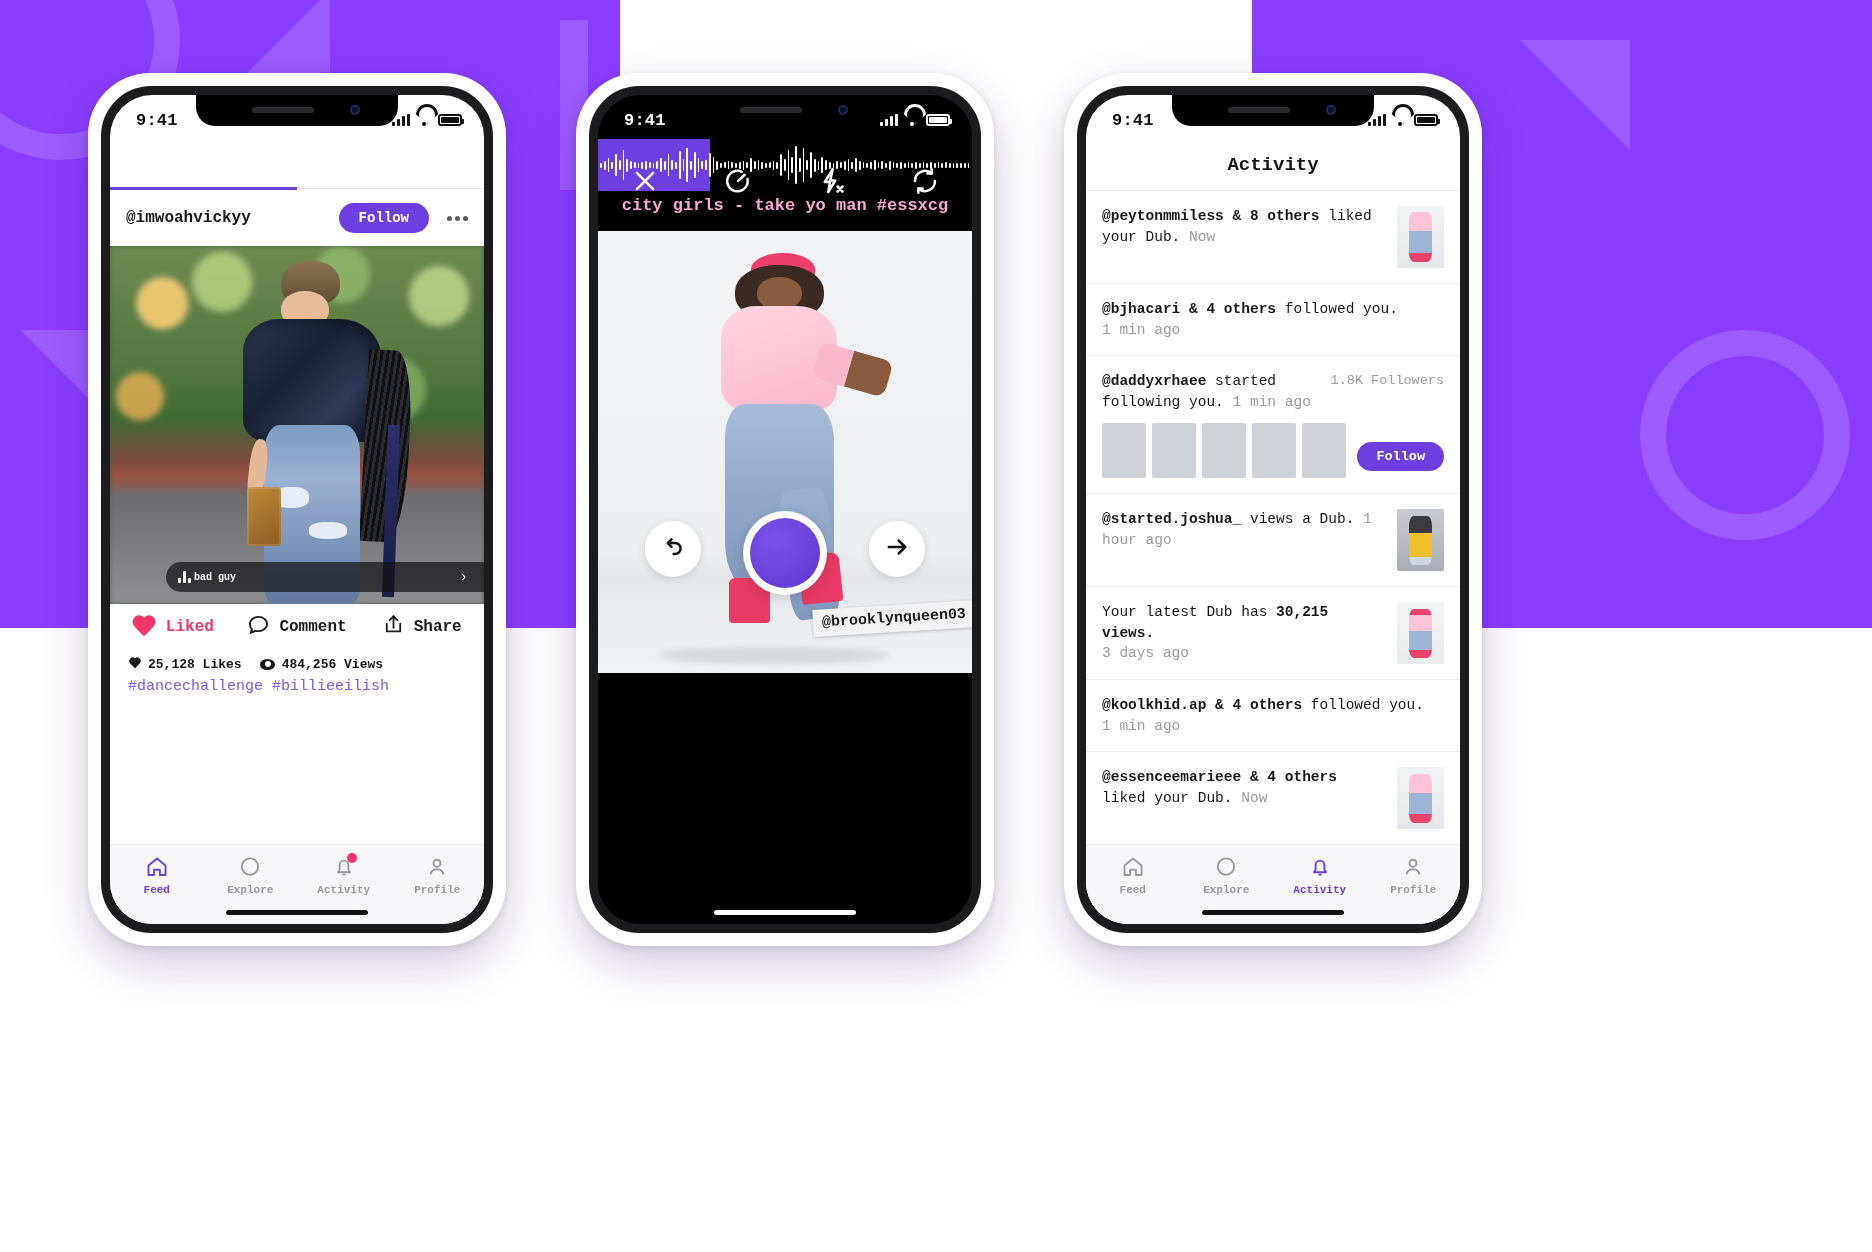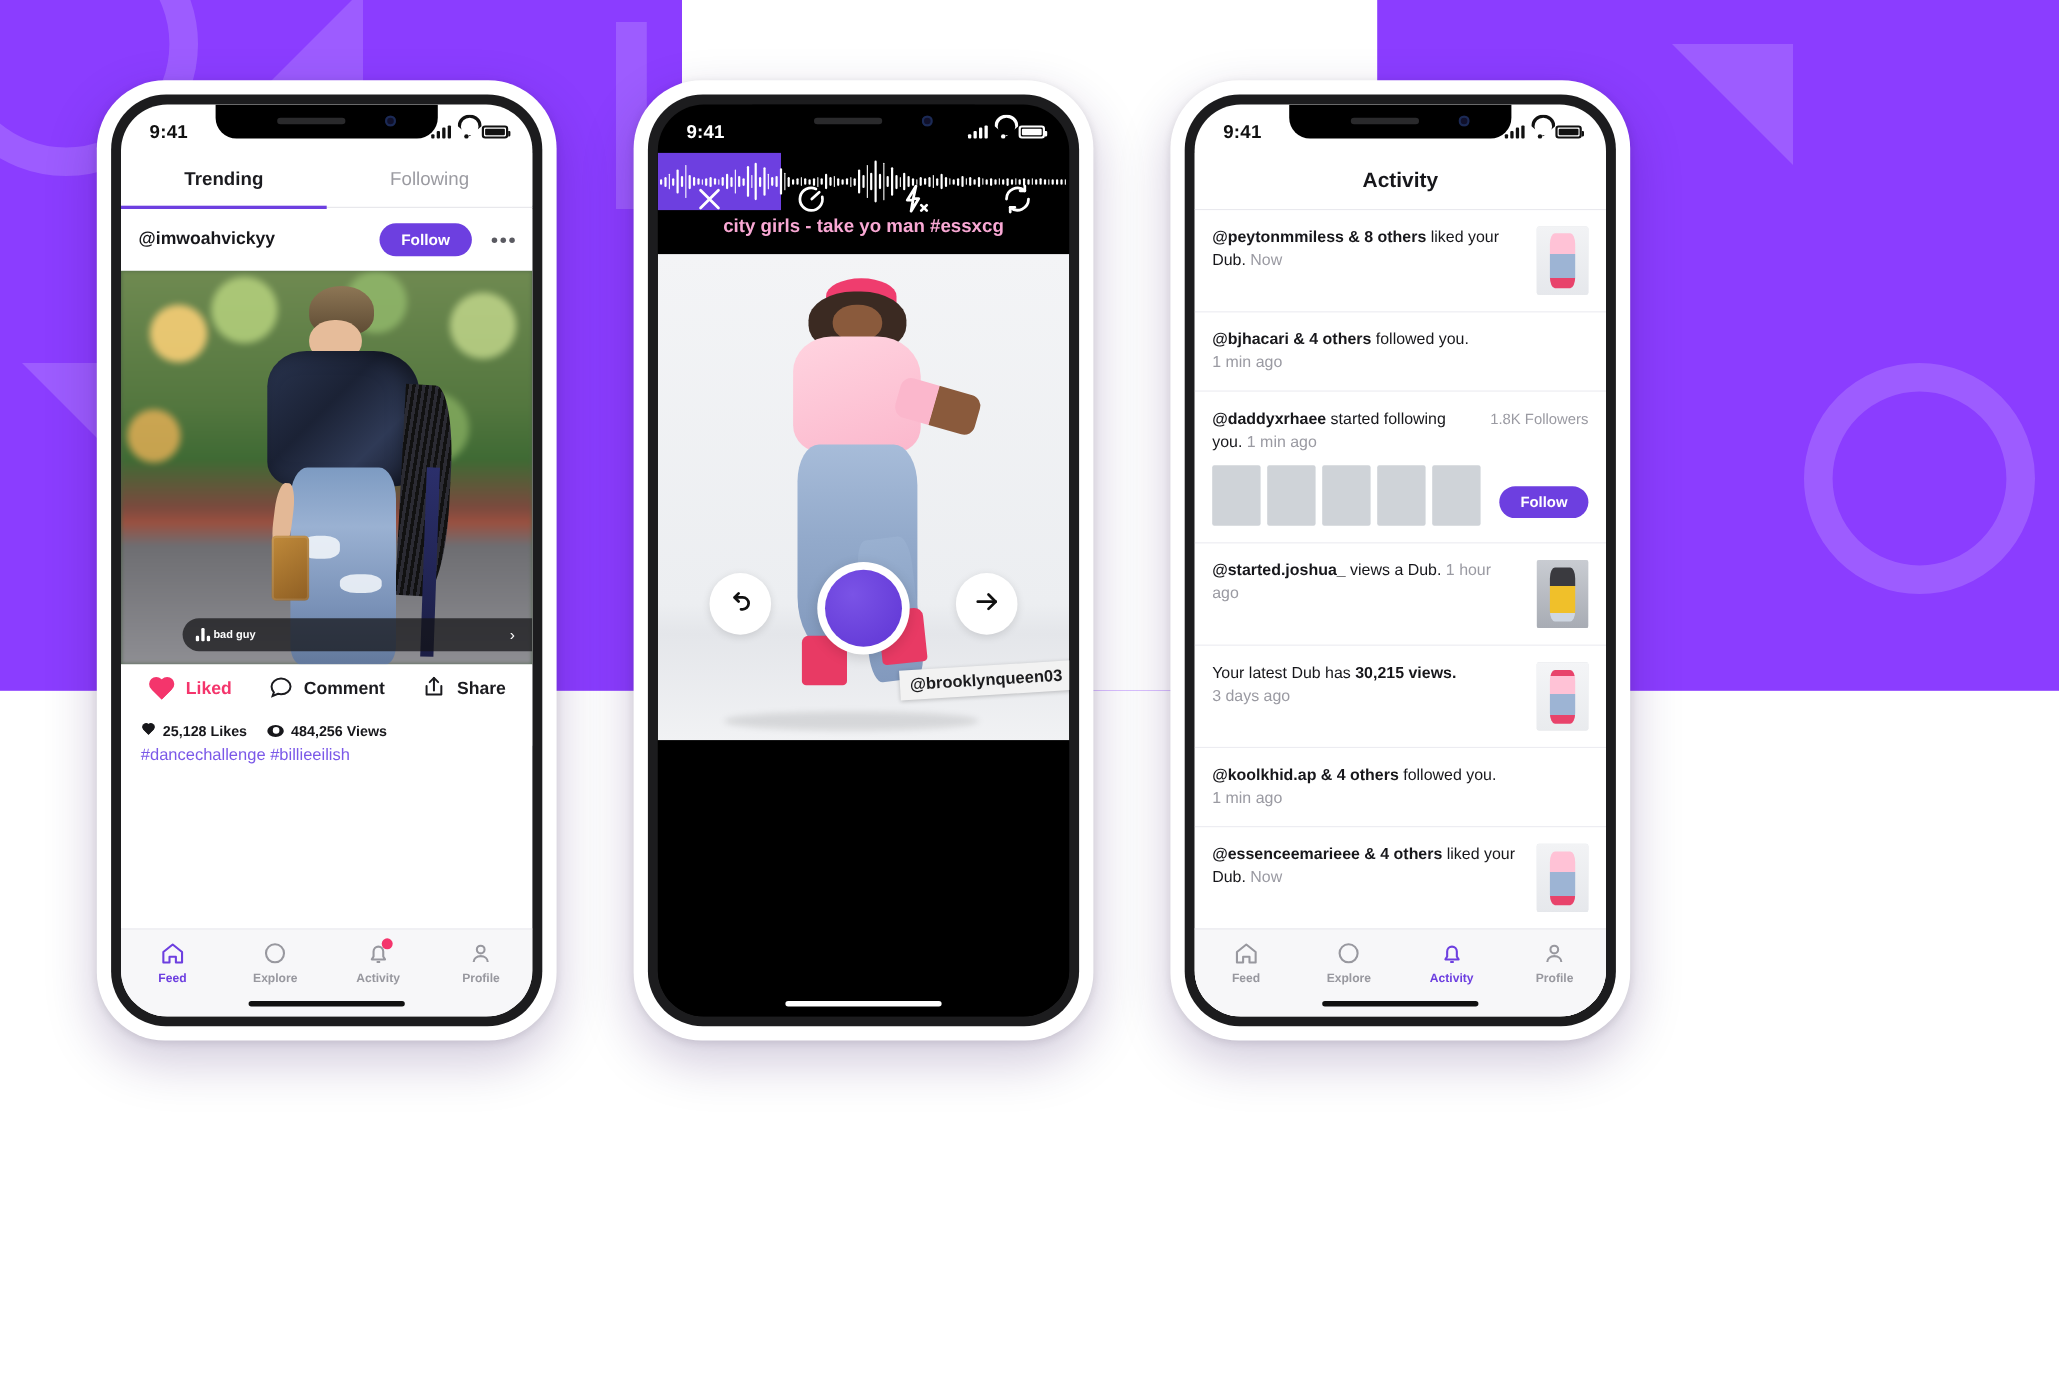--- a/index.html
+++ b/index.html
@@ -2,21 +2,21 @@
 <html><head>
 <meta charset="utf-8">
 <style>
   * { box-sizing: border-box; margin: 0; padding: 0; }
   html, body {
     width: 1872px; height: 1252px;
     font-family: "Liberation Sans", sans-serif;
     background: #ffffff;
     overflow: hidden;
   }
-  #stage { position: relative; width: 1872px; height: 1252px; background:#fff; overflow:hidden; }
+  #stage { position: relative; width: 1872px; height: 1252px; background:#fff; overflow:hidden;font-family:Liberation Mono, monospace; }
 
   
   .bg-band {
     position: absolute; left: 0; top: 0; width: 1872px; height: 628px;
     background: #8b3dff; overflow: hidden;
   }
   .bg-band .deco { position: absolute; opacity: .16; }
   .deco.ring {
     border: 26px solid #ffffff; border-radius: 50%;
   }
@@ -348,24 +348,20 @@
                 <i></i>
                 <i></i>
                 <i></i>
                 <i></i>
               </span>
             <span class="wifi"></span>
             <span class="batt"></span>
           </span>
         </div>
 
-        <div class="tabs">
-          <div class="tab active">Trending</div>
-          <div class="tab">Following</div>
-        </div>
         <div class="tab-track"></div>
         <div class="tab-underline"></div>
 
         <div class="userrow">
           <span class="handle">@imwoahvickyy</span>
           <button class="btn-follow">Follow</button>
           <span class="dots">
               <i></i>
               <i></i>
               <i></i>

